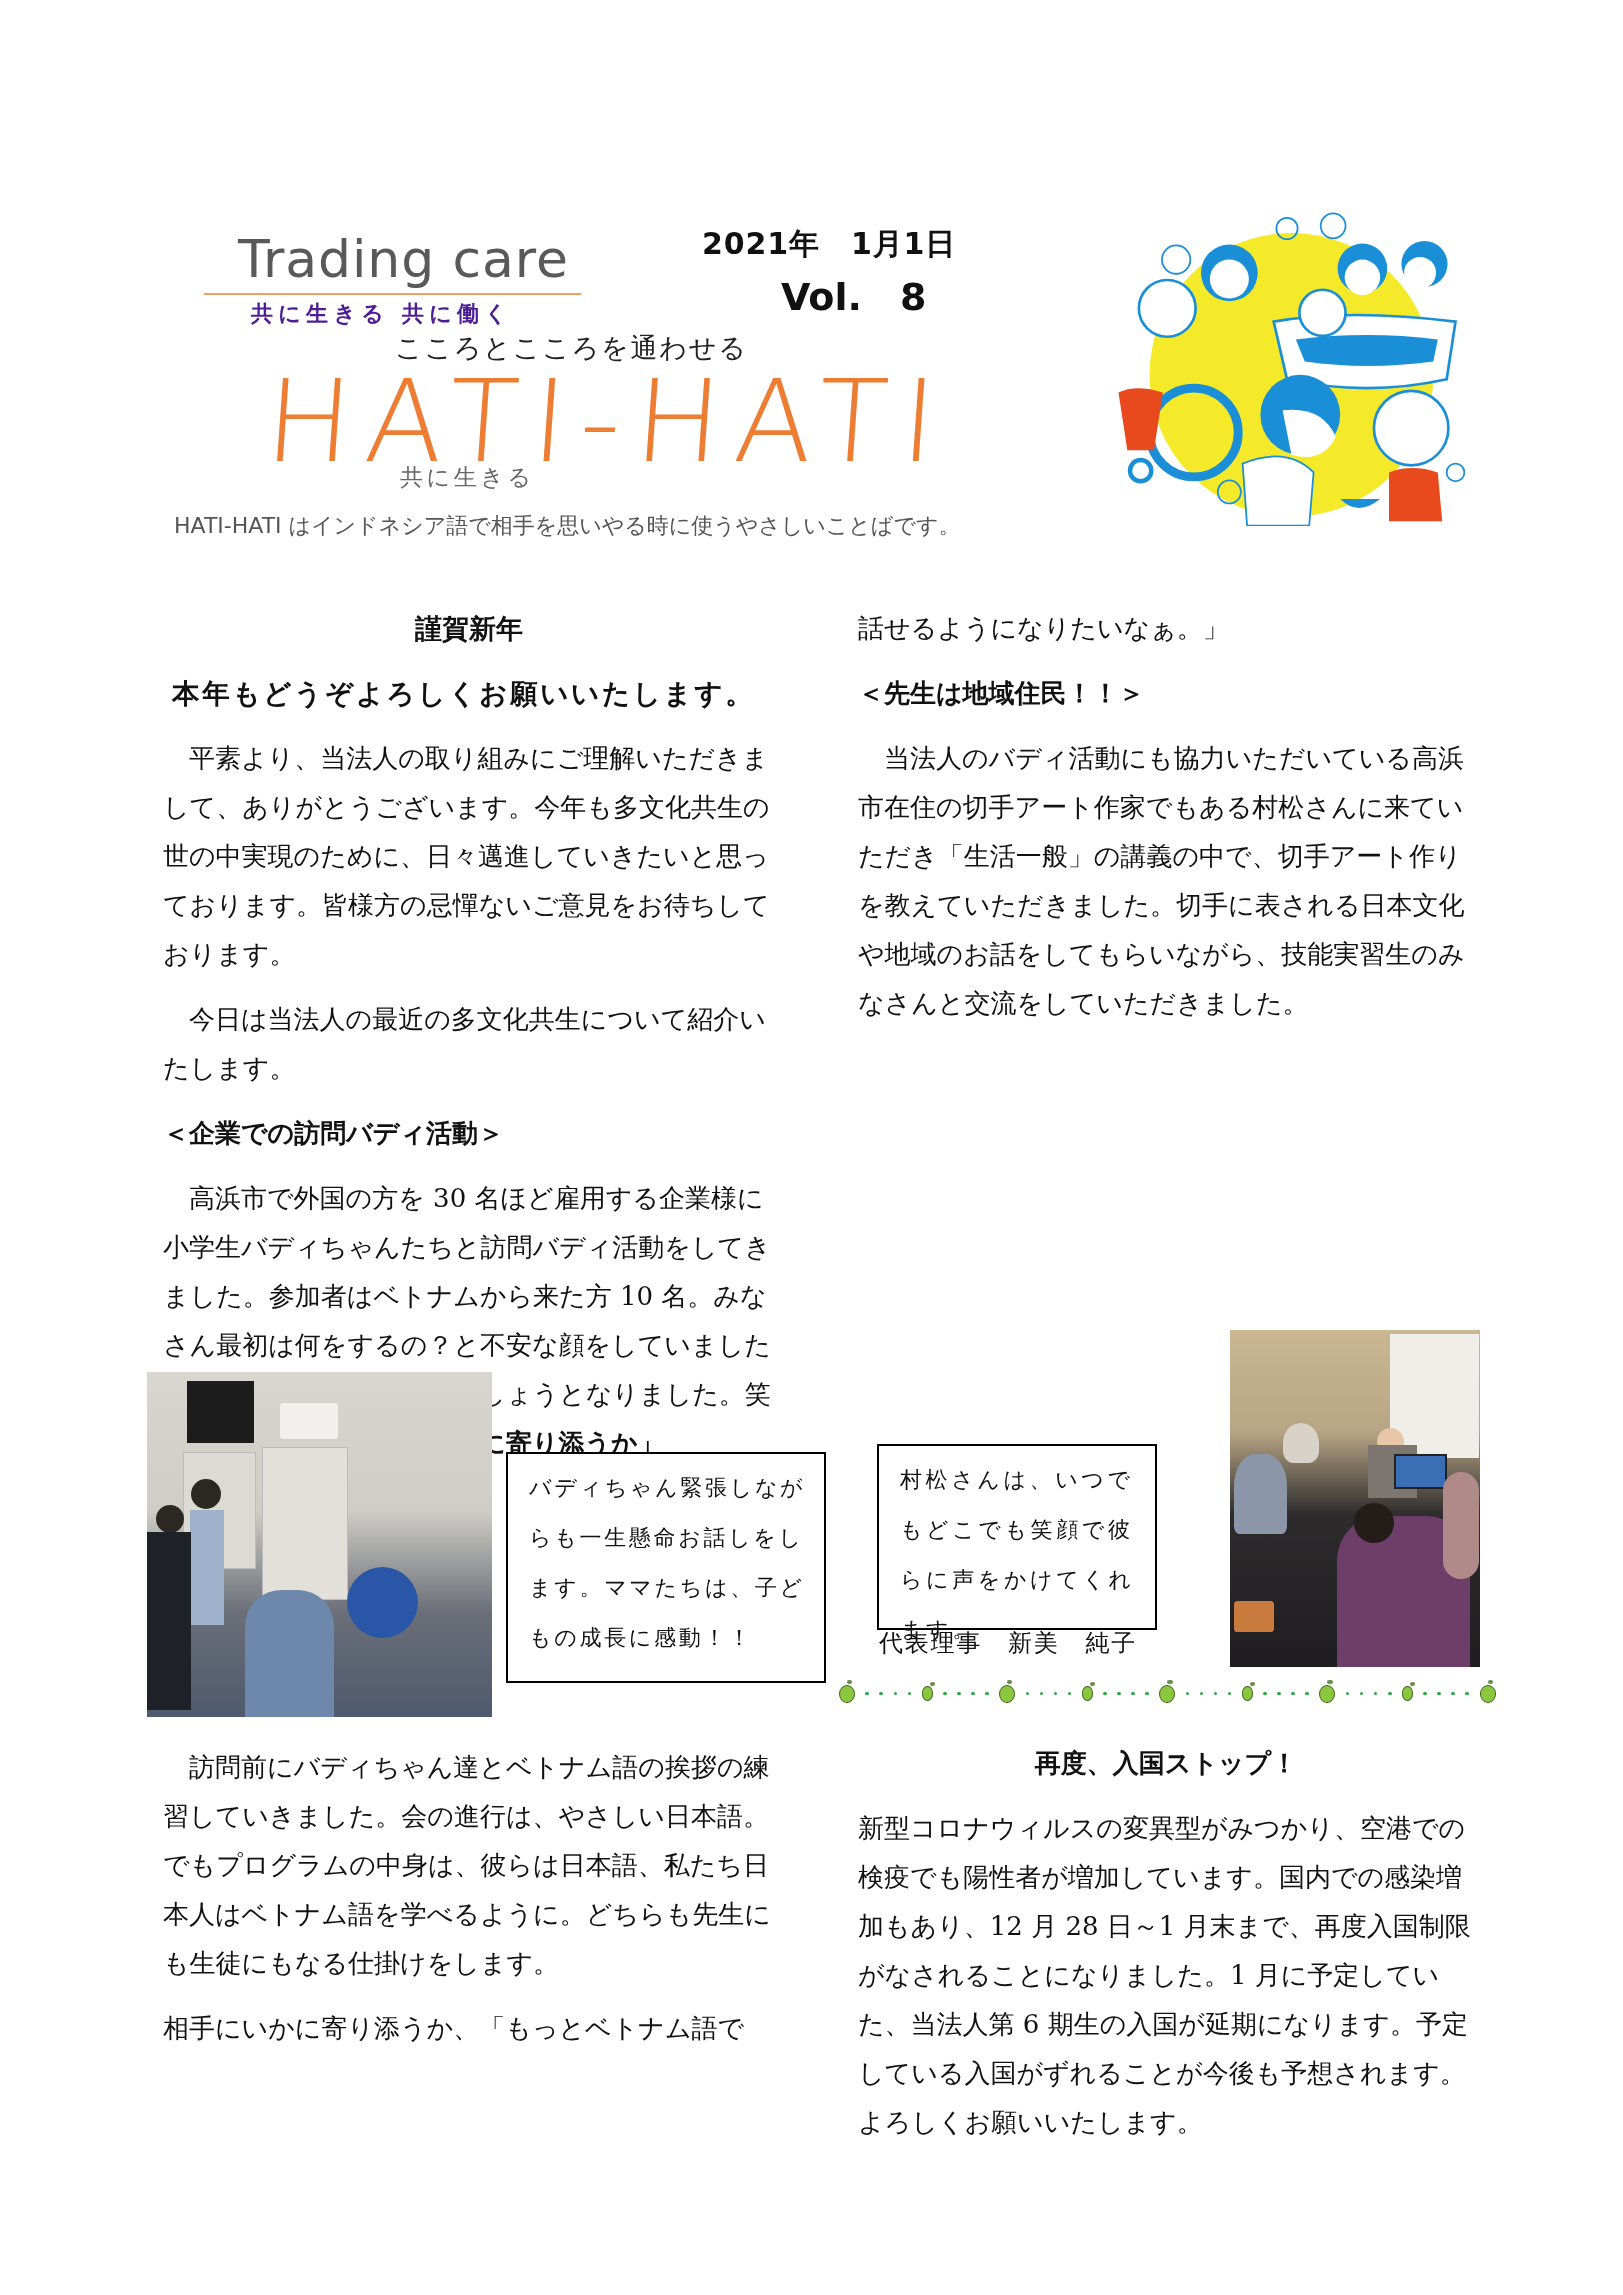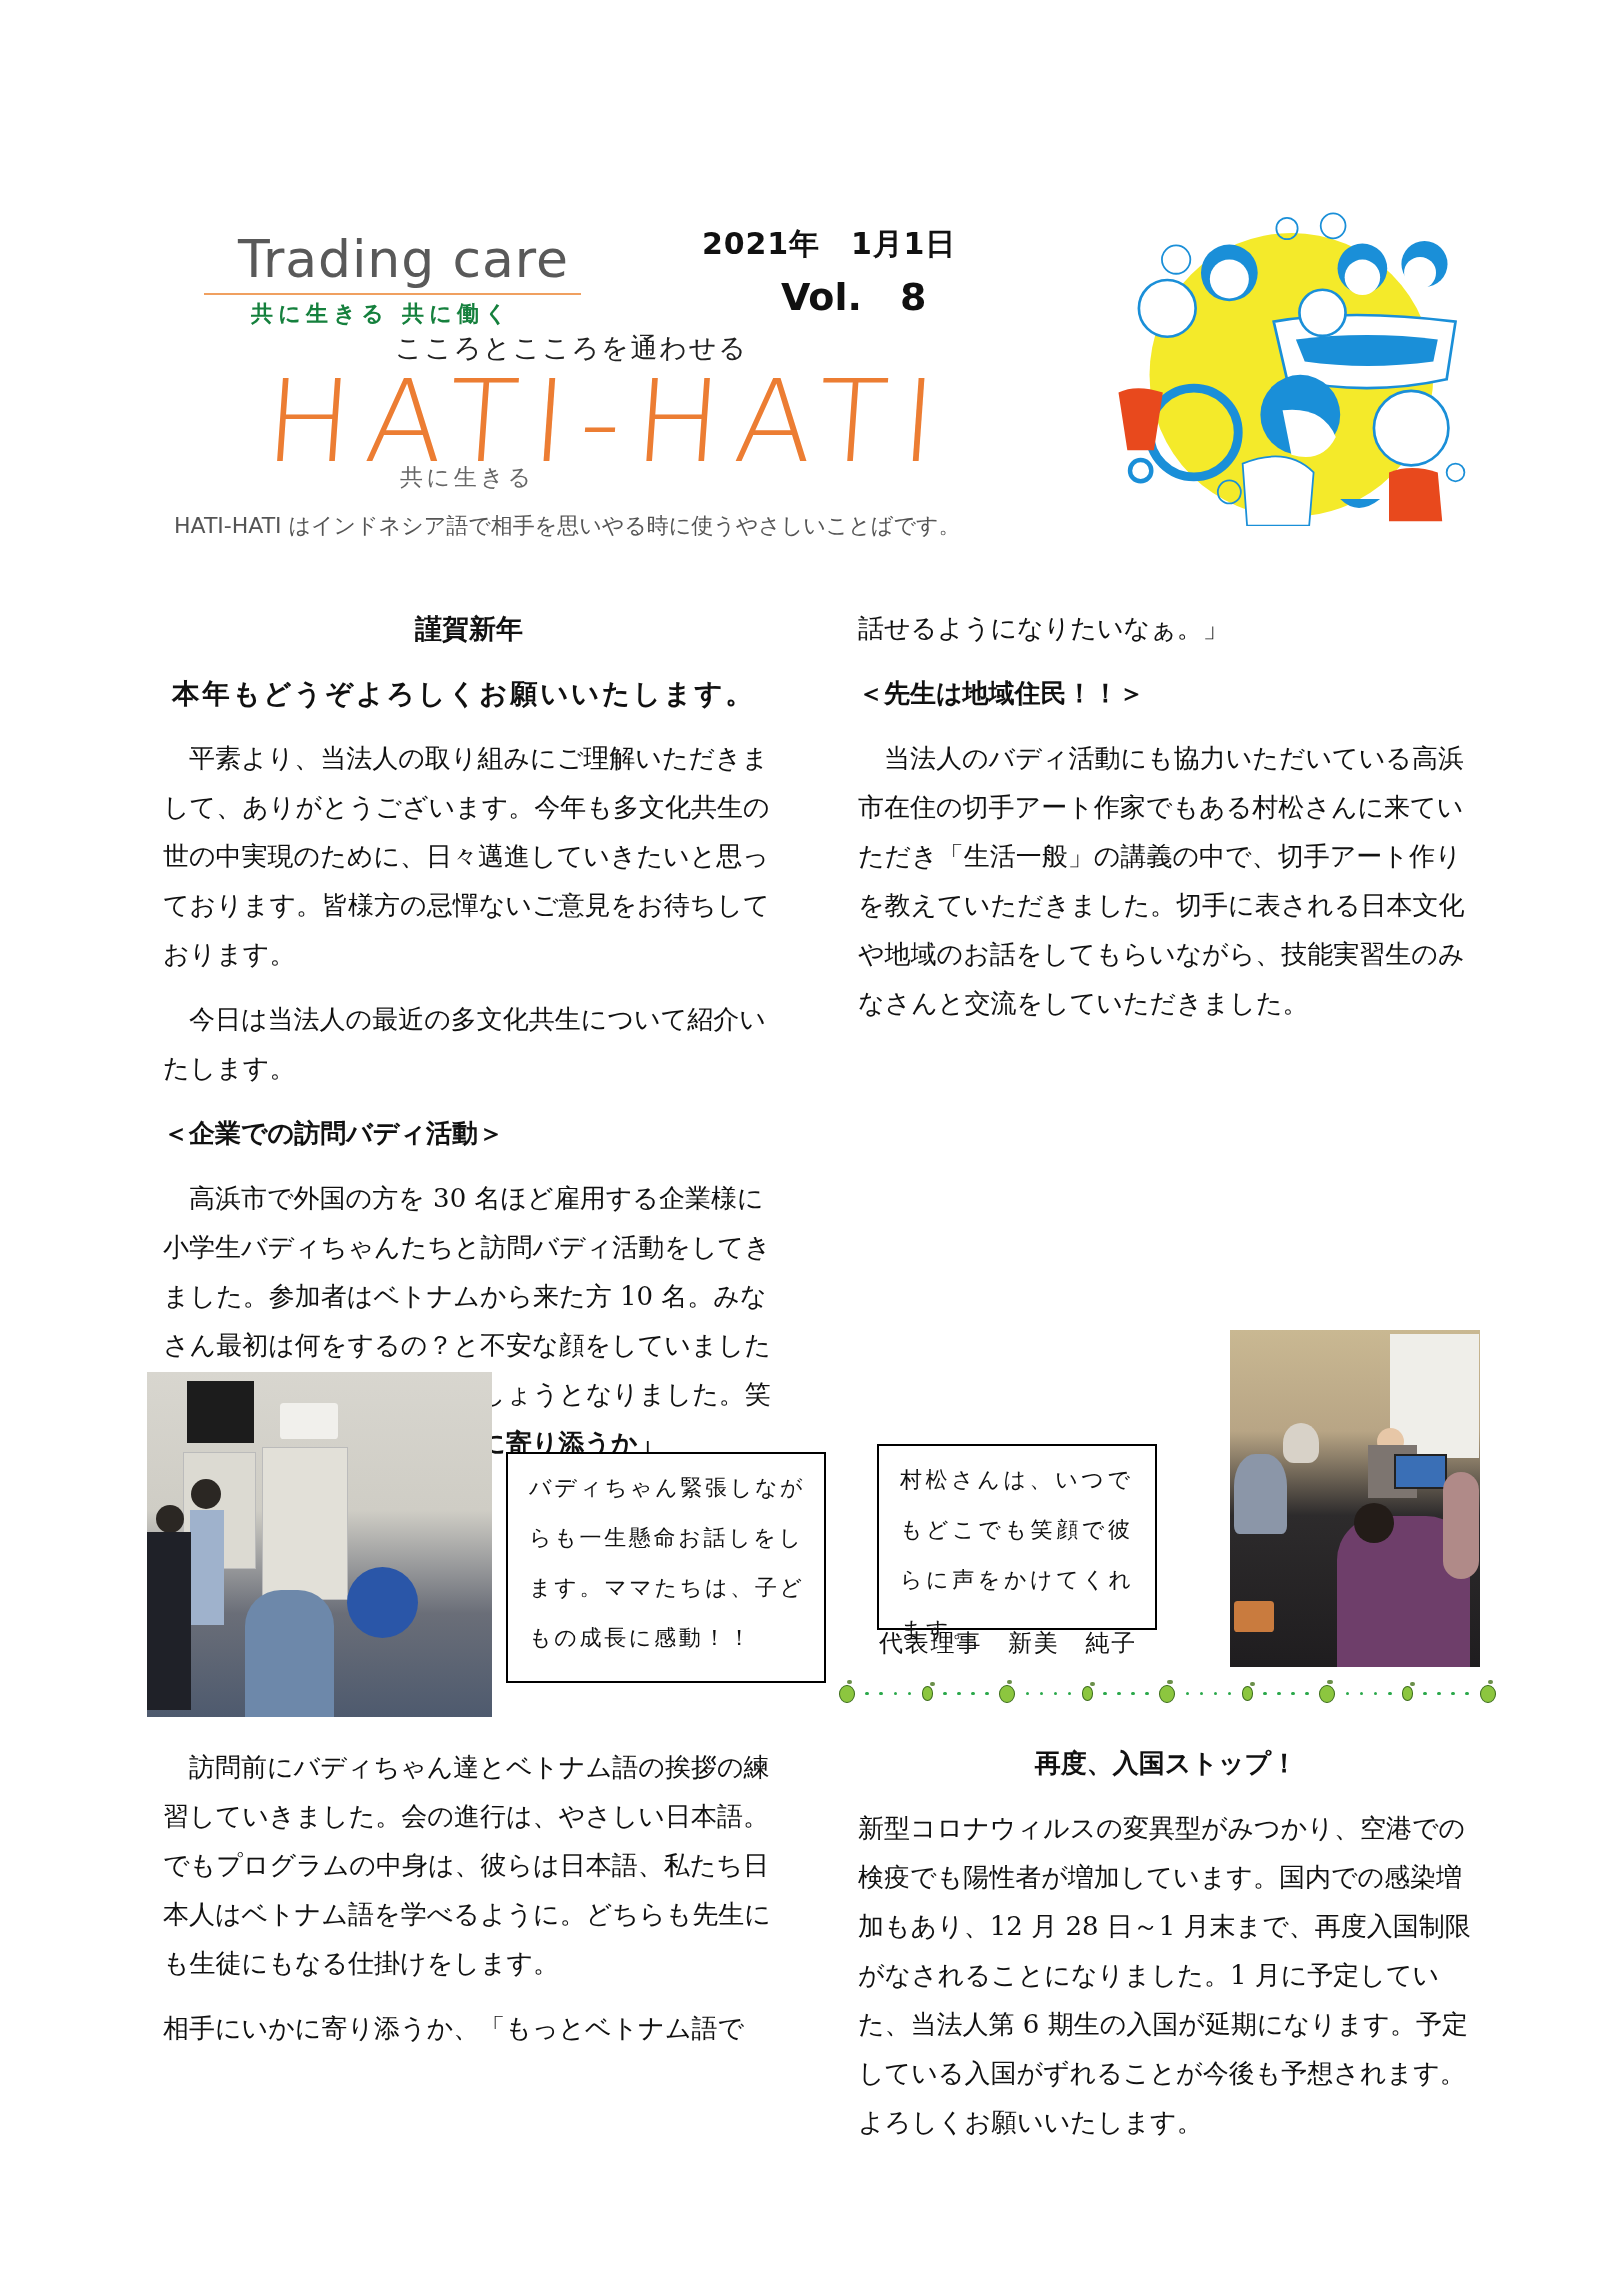--- a/index.html
+++ b/index.html
@@ -4,21 +4,21 @@
 <style>
   html,body{margin:0;padding:0;background:#fff;}
   body{width:1623px;height:2295px;position:relative;overflow:hidden;
        font-family:"DejaVu Serif","Liberation Serif",serif;color:#111;}
   .abs{position:absolute;}
   
   .logo-title{left:238px;top:229px;font-family:"DejaVu Sans","Liberation Sans",sans-serif;
        font-size:52px;color:#595959;letter-spacing:0.9px;}
   .logo-rule{left:204px;top:293px;width:377px;height:1.8px;background:#f0a060;}
   .logo-sub{left:251px;top:299px;font-family:"DejaVu Sans","Liberation Sans",sans-serif;
-       font-size:22px;color:#15803d;letter-spacing:5.3px;font-weight:bold;}
+       font-size:22px;color:#4c1d95;letter-spacing:5.3px;font-weight:bold;}
   .date{left:702px;top:224px;font-family:"DejaVu Sans","Liberation Sans",sans-serif;
        font-size:30px;font-weight:bold;letter-spacing:0.9px;text-align:right;}
   .vol{left:781px;top:272px;font-family:"DejaVu Sans","Liberation Sans",sans-serif;
        font-size:38px;font-weight:bold;}
   .tagline{left:395px;top:330px;font-size:27px;color:#222;letter-spacing:1.8px;font-weight:300;}
   .big-title{left:266px;top:355px;font-family:"DejaVu Sans","Liberation Sans",sans-serif;
        font-size:114px;color:#ec7d33;letter-spacing:14px;font-weight:300;transform:skewX(-4deg);}
   .reading{left:400px;top:462px;font-size:23px;color:#666;letter-spacing:3.6px;}
   .desc{left:174px;top:511px;font-family:"DejaVu Sans","Liberation Sans",sans-serif;
        font-size:22px;color:#555;}

